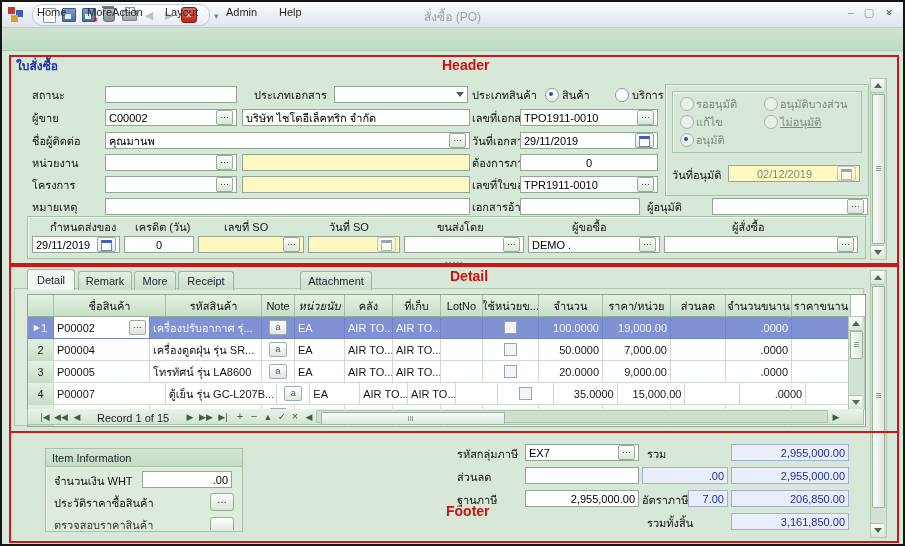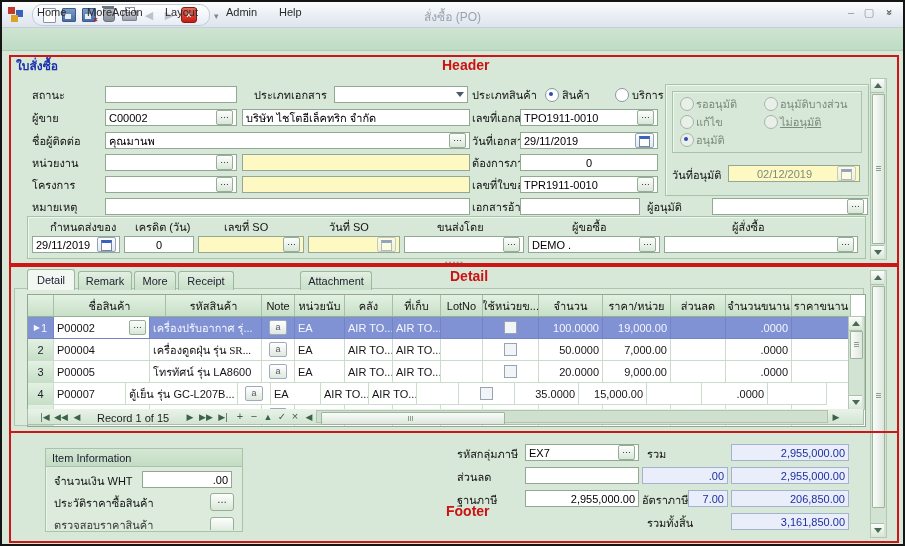--- a/index.html
+++ b/index.html
@@ -302,21 +302,21 @@
       <span>Attachment</span>
     </div>
 
   <div class="grid" style="left:25px;top:292px;width:837px;height:131px;overflow:hidden;">
 
     <div class="grow-line">
       <div class="gh" style="width:26px;"></div>
       <div class="gh" style="width:112px;">ชื่อสินค้า</div>
       <div class="gh" style="width:96px;">รหัสสินค้า</div>
       <div class="gh" style="width:33px;">Note</div>
-      <div class="gh" style="width:50px;">หน่วยนับ</div>
+      <div class="gh" style="width:50px;font-style:italic;">หน่วยนับ</div>
       <div class="gh" style="width:48px;">คลัง</div>
       <div class="gh" style="width:48px;">ที่เก็บ</div>
       <div class="gh" style="width:42px;">LotNo</div>
       <div class="gh" style="width:56px;">ใช้หน่วยข...</div>
       <div class="gh" style="width:64px;">จำนวน</div>
       <div class="gh" style="width:68px;">ราคา/หน่วย</div>
       <div class="gh" style="width:55px;">ส่วนลด</div>
       <div class="gh" style="width:66px;">จำนวนขนาน</div>
       <div class="gh" style="width:59px;">ราคาขนาน</div>
     </div>
@@ -344,21 +344,21 @@
       <div class="gc num" style="width:64px;">100.0000</div>
       <div class="gc num" style="width:68px;">19,000.00</div>
       <div class="gc" style="width:55px;"></div>
       <div class="gc num" style="width:66px;">.0000</div>
       <div class="gc" style="width:59px;"></div>
     </div>
 
     <div class="grow-line">
       <div class="gc selcell" style="width:26px;">2</div>
       <div class="gc" style="width:96px;">P00004</div>
-      <div class="gc" style="width:112px;font-family:Liberation Serif, serif;">เครื่องดูดฝุ่น  รุ่น SR...</div>
+      <div class="gc" style="width:112px;">เครื่องดูดฝุ่น  รุ่น SR...</div>
       <div class="gc" style="width:33px;">
           <span class="noteb">a</span>
         </div>
       <div class="gc" style="width:50px;">EA</div>
       <div class="gc" style="width:48px;">AIR TO...</div>
       <div class="gc" style="width:48px;">AIR TO...</div>
       <div class="gc" style="width:42px;"></div>
       <div class="gc" style="width:56px;">
           <span class="cbx"></span>
         </div>
@@ -385,21 +385,21 @@
         </div>
       <div class="gc num" style="width:64px;">20.0000</div>
       <div class="gc num" style="width:68px;">9,000.00</div>
       <div class="gc" style="width:55px;"></div>
       <div class="gc num" style="width:66px;">.0000</div>
       <div class="gc" style="width:59px;"></div>
     </div>
 
     <div class="grow-line">
       <div class="gc selcell" style="width:26px;">4</div>
-      <div class="gc" style="width:72px;">P00007</div>
+      <div class="gc" style="width:112px;">P00007</div>
       <div class="gc" style="width:112px;">ตู้เย็น รุ่น GC-L207B...</div>
       <div class="gc" style="width:33px;">
           <span class="noteb">a</span>
         </div>
       <div class="gc" style="width:50px;">EA</div>
       <div class="gc" style="width:48px;">AIR TO...</div>
       <div class="gc" style="width:48px;">AIR TO...</div>
       <div class="gc" style="width:42px;"></div>
       <div class="gc" style="width:56px;">
           <span class="cbx"></span>

